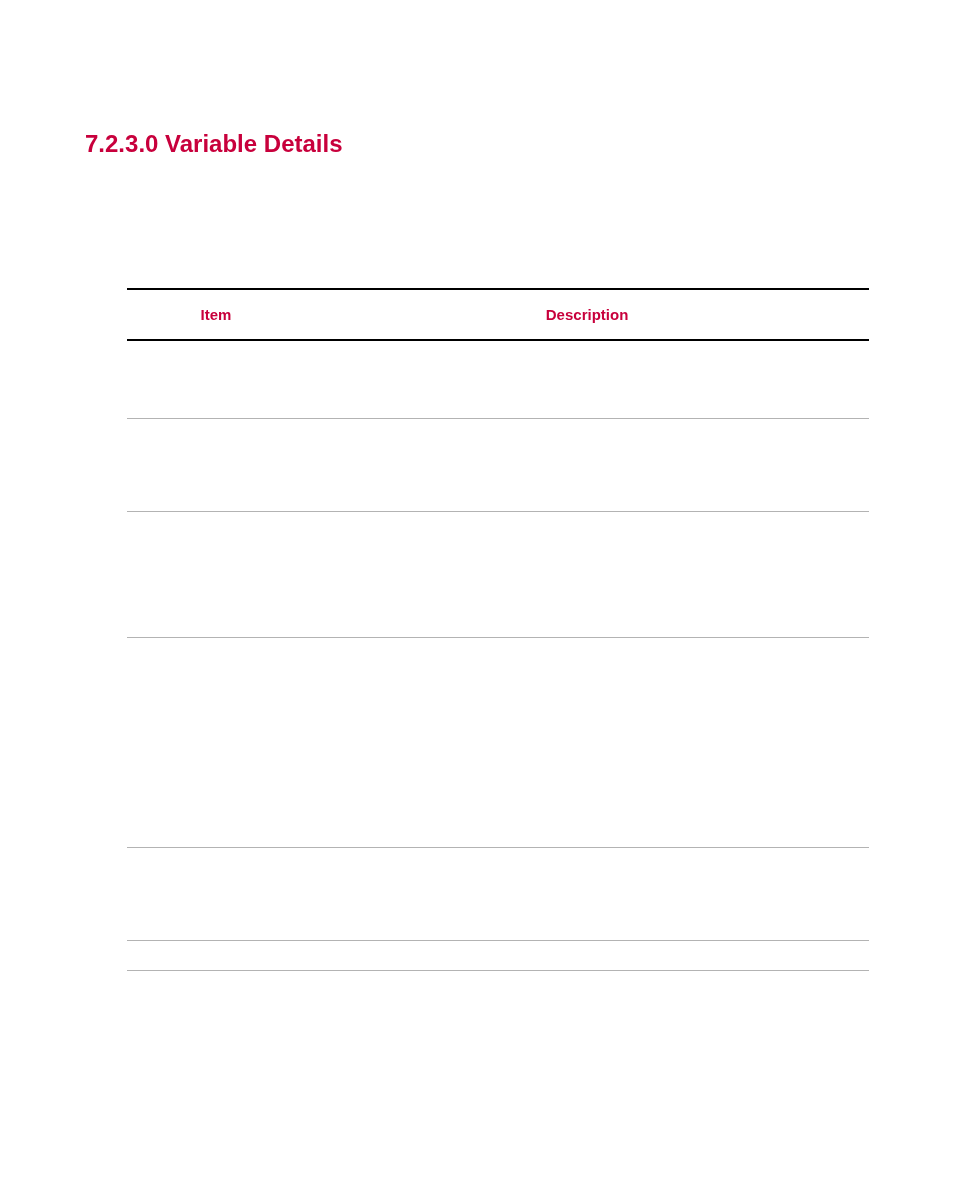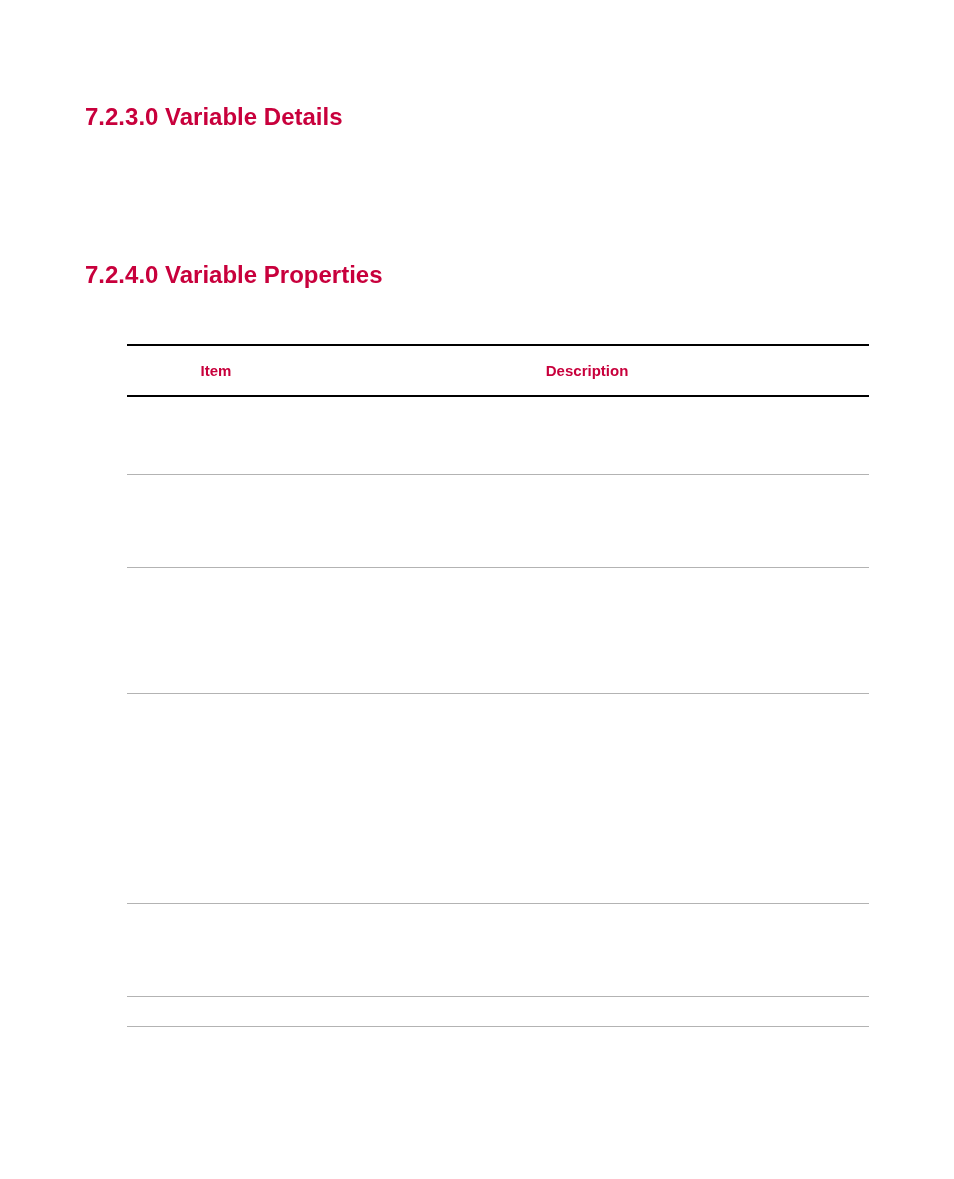--- a/index.html
+++ b/index.html
@@ -17,21 +17,21 @@
     .page {
       padding: 100px 85px 0 85px;
     }
     .heading {
       color: #c8003c;
       font-size: 24px;
       font-weight: bold;
       margin-bottom: 20px;
     }
     .heading-1 {
-      margin-top: 3px;
+      margin-top: 30px;
       margin-bottom: 130px;
     }
     .heading-2 {
       margin-bottom: 55px;
     }
     .table-wrap {
       margin-left: 42px;
     }
     table {
       width: 100%;
@@ -70,21 +70,20 @@
     .row-h5 td { height: 93px; }
     .row-h6 td { height: 30px; }
   </style>
 </head>
 <body>
 
 <div class="page">
 
   <h2 class="heading heading-1">7.2.3.0 Variable Details</h2>
 
-  <h2 class="heading heading-2">7.2.4.0 Variable Properties</h2>
 
   <div class="table-wrap">
     <table>
       <thead>
         <tr>
           <th class="col-item">Item</th>
           <th class="col-desc">Description</th>
         </tr>
       </thead>
       <tbody>

